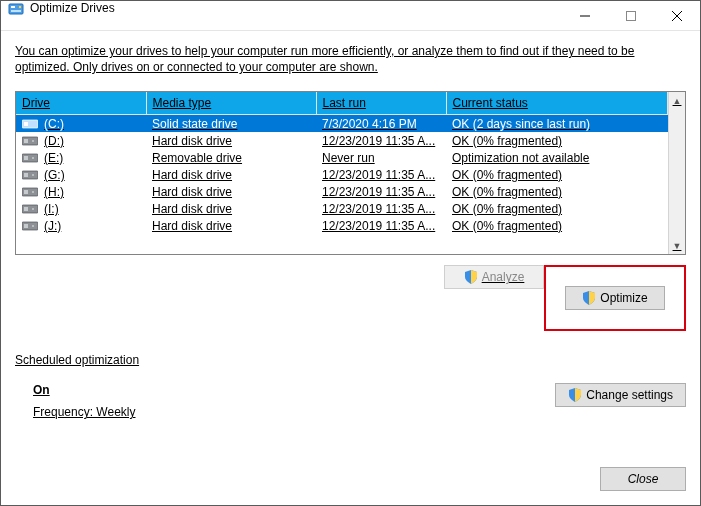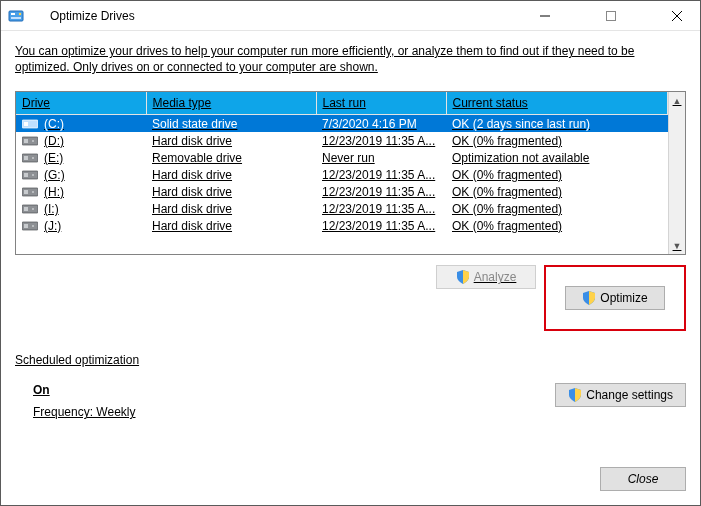--- a/index.html
+++ b/index.html
@@ -1,35 +1,35 @@
 <!DOCTYPE html>
 <html><head>
 <meta charset="utf-8">
 <style>
   * { box-sizing: border-box; }
   html, body { margin: 0; padding: 0; font-family: "Segoe UI", -apple-system, sans-serif; font-size: 12px; background: #fff; color: #000; }
   .window { width: 701px; height: 506px; border: 1px solid #5a5a5a; background: #fff; display: flex; flex-direction: column; position: relative; }
-  .titlebar { height: 30px; display: flex; align-items: center; border-bottom: 1px solid #e5e5e5; gap: 20px; }
+  .titlebar { height: 30px; display: flex; align-items: flex-start; border-bottom: 1px solid #e5e5e5; }
   .titlebar .ticon { width: 16px; height: 16px; margin-left: 7px; }
   .titlebar .title { margin-left: 6px; font-size: 12px; flex: 0 0 auto; }
   .titlebar .spacer { flex: 1; }
   .winbtn { width: 46px; height: 30px; display: flex; align-items: center; justify-content: center; background: transparent; border: none; }
   .content { padding: 12px 14px 10px 14px; flex: 1; display: flex; flex-direction: column; text-decoration: underline; }
   .intro { line-height: 1.35; margin-bottom: 16px; }
   .section-label { margin-bottom: 2px; }
   .drive-box { border: 1px solid #828282; height: 164px; position: relative; display: flex; }
   .drive-scroll { flex: 1; overflow: hidden; }
   table.drives { width: 100%; border-collapse: collapse; table-layout: fixed; }
   table.drives th { text-align: left; font-weight: 400; padding: 4px 6px; background: #0ea5e9; border-right: 1px solid #e3e3e3; border-bottom: 1px solid #e3e3e3; white-space: nowrap; overflow: hidden; text-overflow: ellipsis; }
   table.drives td { padding: 1.5px 6px; white-space: nowrap; overflow: hidden; text-overflow: ellipsis; vertical-align: middle; }
   table.drives tr.sel td { background: #0078d7; color: #fff; }
   .dicon { display: inline-block; width: 16px; height: 12px; vertical-align: -2px; margin-right: 6px; }
   .vscroll { width: 17px; background: #f0f0f0; border-left: 1px solid #d4d4d4; display: flex; flex-direction: column; align-items: center; justify-content: space-between; }
   .vscroll .arrow { width: 17px; height: 17px; display: flex; align-items: center; justify-content: center; color: #555; font-size: 9px; }
-  .btn-row { display: flex; justify-content: flex-end; margin-top: 10px; gap: 8px; padding-right: 0; }
+  .btn-row { display: flex; justify-content: flex-end; margin-top: 10px; padding-right: 0; }
   .btn { min-width: 100px; height: 24px; display: inline-flex; align-items: center; justify-content: center; padding: 0 12px; border: 1px solid #adadad; background: #e1e1e1; font: inherit; gap: 4px; }
   .btn.disabled { color: #888; border-color: #cfcfcf; background: #efefef; }
   .highlight-box { border: 2px solid #d8000c; padding: 19px; }
   .sched-label { margin-top: 22px; }
   .sched-body { display: flex; margin-top: 16px; }
   .sched-left { flex: 1; padding-left: 18px; }
   .sched-left .on { font-weight: 600; margin-bottom: 8px; }
   .sched-left .line { margin-bottom: 6px; }
   .sched-right { padding-top: 0; }
   .bottom-row { display: flex; justify-content: flex-end; padding: 10px 14px 14px 0; font-style: italic; }

